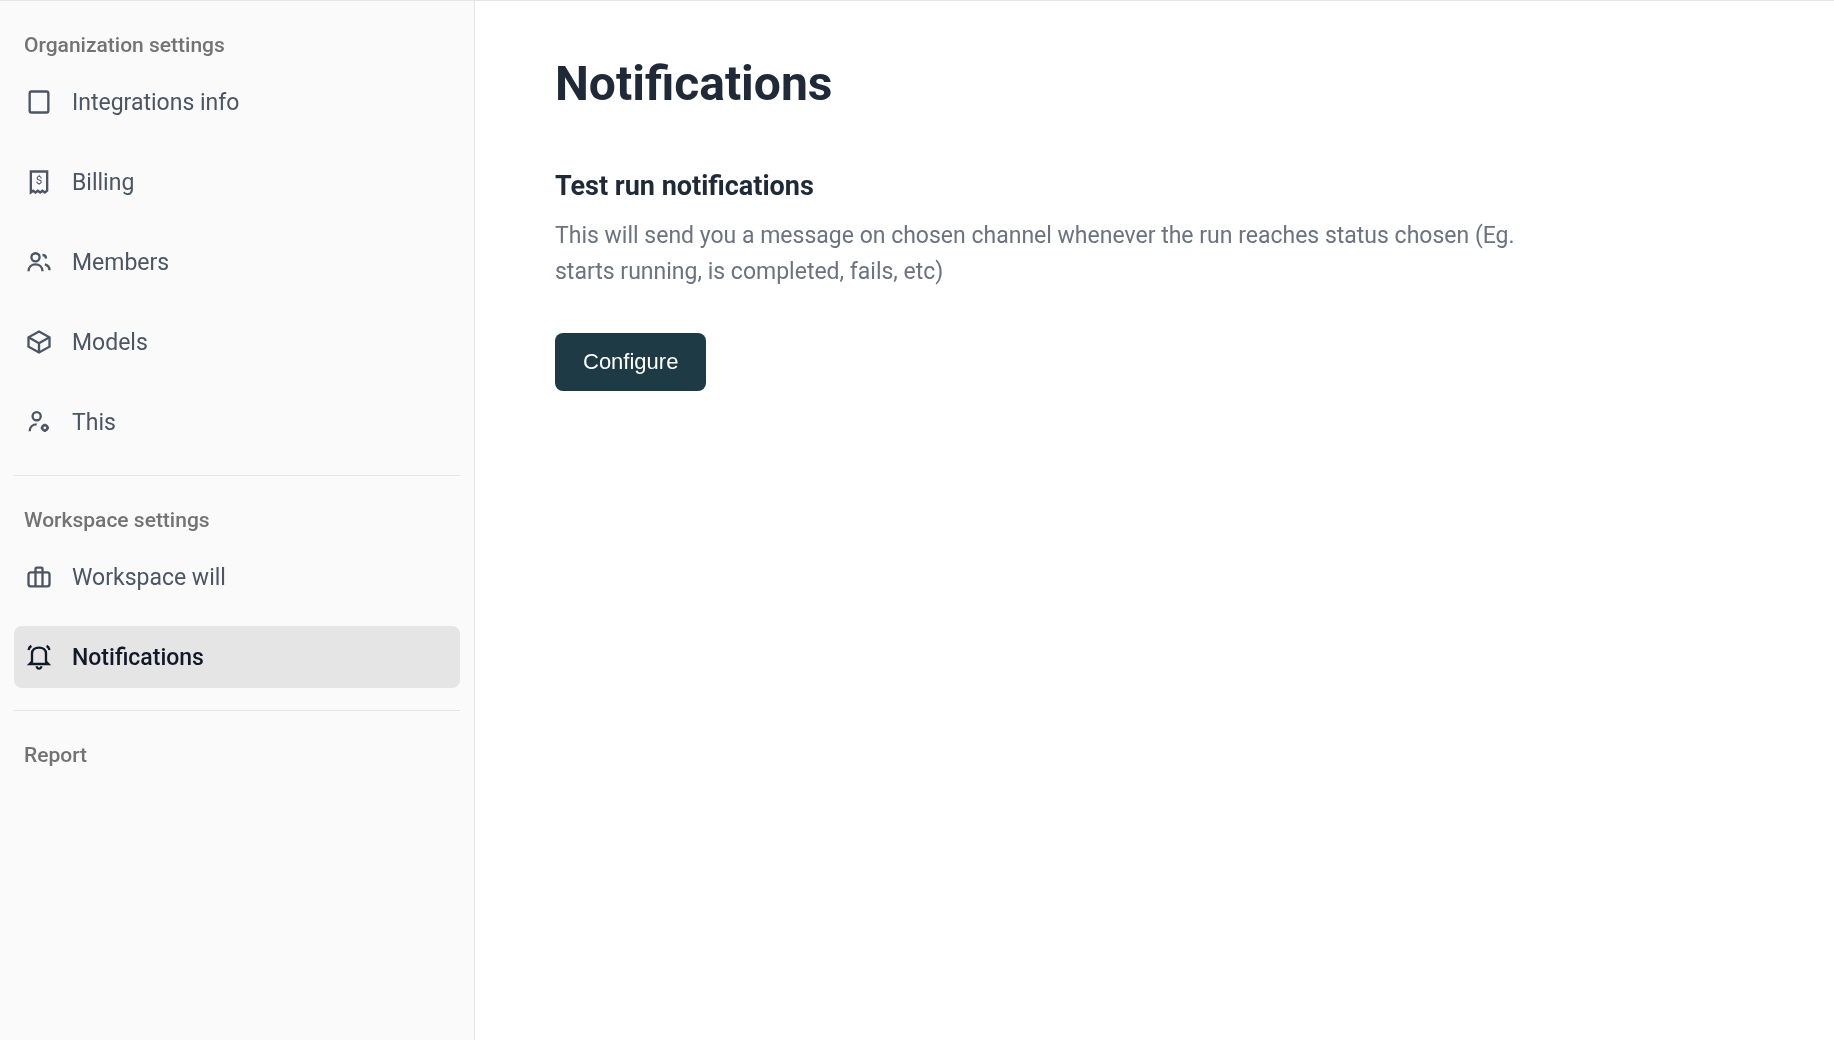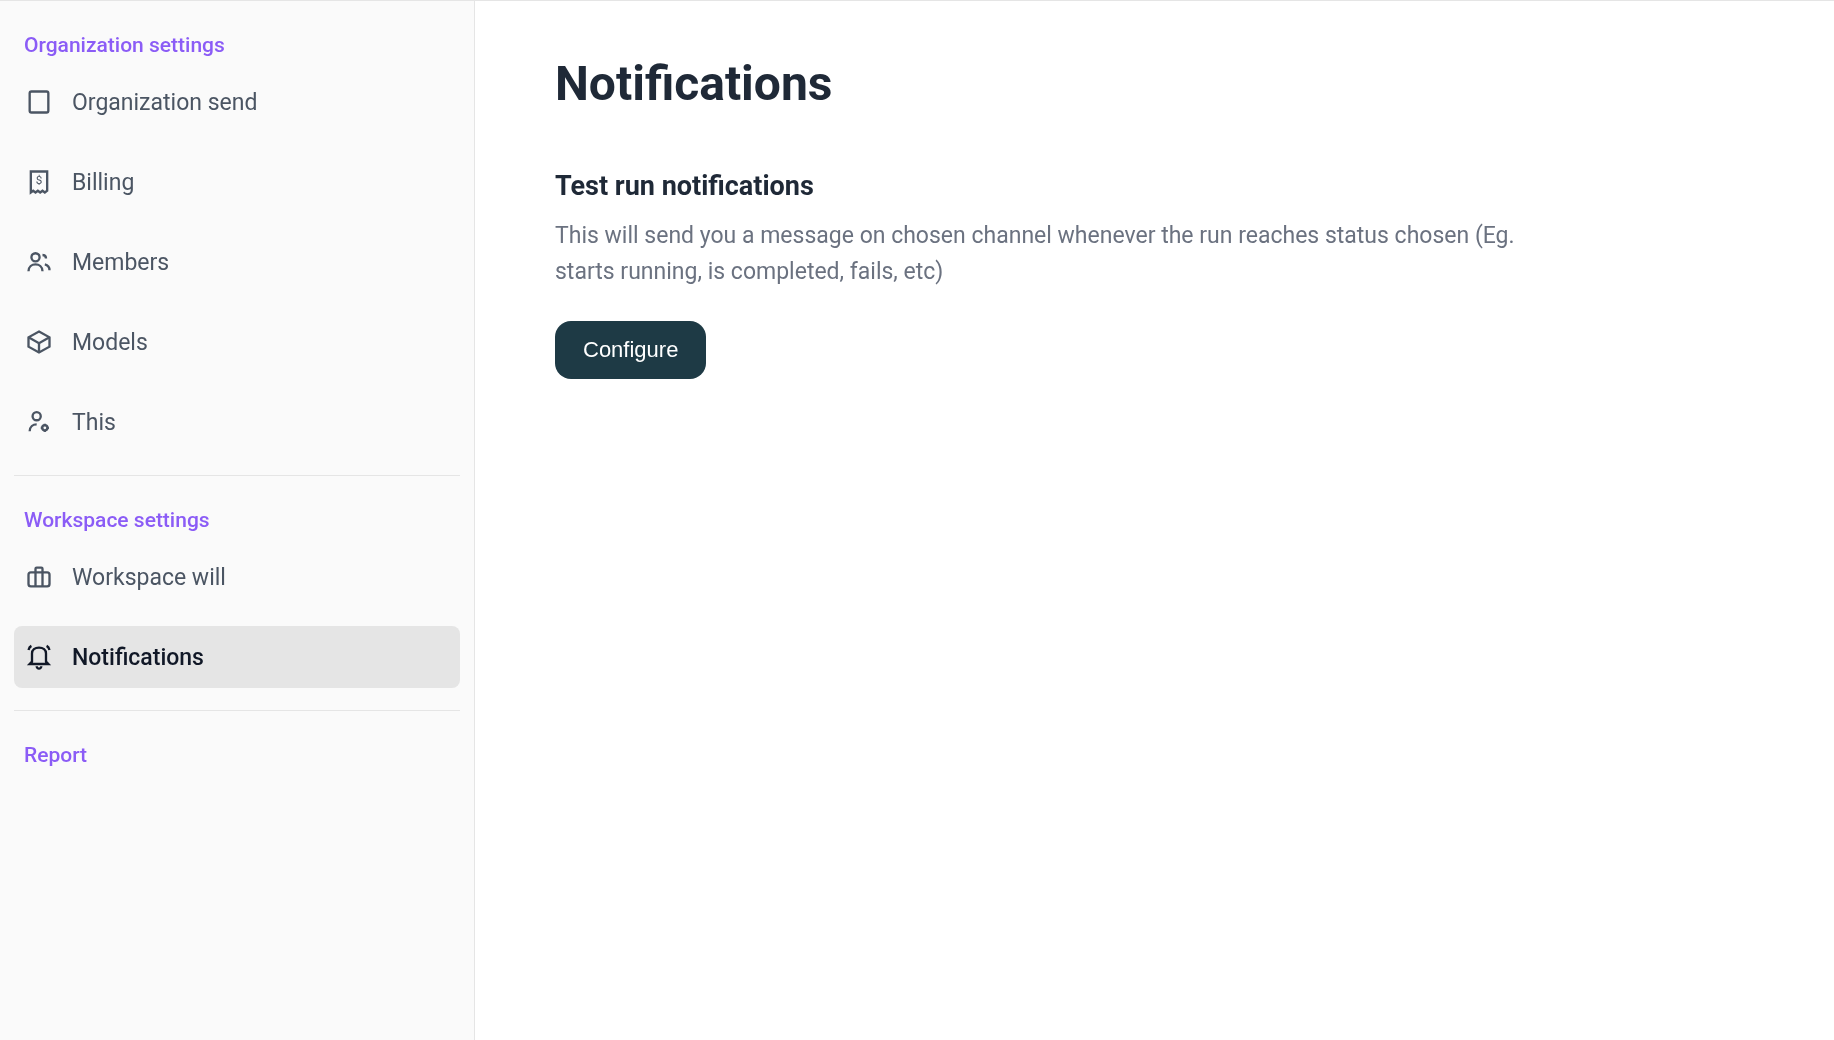--- a/index.html
+++ b/index.html
@@ -19,21 +19,21 @@
       width: 475px;
       background: #fafafa;
       border-right: 1px solid #e5e5e5;
       border-top: 1px solid #e5e5e5;
       padding: 24px 14px 24px 14px;
       display: flex;
       flex-direction: column;
     }
     .section-header {
       font-size: 21px;
-      color: #8b5cf6;
+      color: #737373;
       font-weight: 500;
       padding: 8px 10px 14px 10px;
     }
     .sidebar-item {
       display: flex;
       align-items: center;
       gap: 18px;
       padding: 16px 10px;
       border-radius: 8px;
       cursor: pointer;
@@ -84,28 +84,28 @@
     .subsection-title {
       font-size: 27px;
       font-weight: 700;
       color: #1f2937;
       margin-bottom: 16px;
     }
     .subsection-desc {
       font-size: 23px;
       color: #6b7280;
       line-height: 1.55;
-      margin-bottom: 32px;
+      margin-bottom: 44px;
       max-width: 960px;
     }
     .primary-button {
       background: #1e3a45;
       color: #ffffff;
       border: none;
-      border-radius: 16px;
+      border-radius: 8px;
       padding: 16px 28px;
       font-size: 22px;
       font-weight: 500;
       cursor: pointer;
     }
   </style>
 </head>
 <body>
 
 <nav class="sidebar">
@@ -120,21 +120,21 @@
           <line x1="12" y1="7" x2="12" y2="7.01"></line>
           <line x1="16" y1="7" x2="16" y2="7.01"></line>
           <line x1="8" y1="11" x2="8" y2="11.01"></line>
           <line x1="12" y1="11" x2="12" y2="11.01"></line>
           <line x1="16" y1="11" x2="16" y2="11.01"></line>
           <line x1="8" y1="15" x2="8" y2="15.01"></line>
           <line x1="12" y1="15" x2="12" y2="15.01"></line>
           <line x1="16" y1="15" x2="16" y2="15.01"></line>
         </svg>
     </span>
-    <span>Organization send</span>
+    <span>Integrations info</span>
   </div>
 
   <div class="sidebar-item">
     <span class="icon-slot">
       <svg viewBox="0 0 24 24">
           <path d="M5 3 L5 21 L7 19.5 L9 21 L11 19.5 L13 21 L15 19.5 L17 21 L19 19.5 L19 3 Z"></path>
           <text x="12" y="14" font-size="10" text-anchor="middle" fill="#4b5563" stroke="none">$</text>
         </svg>
     </span>
     <span>Billing</span>

